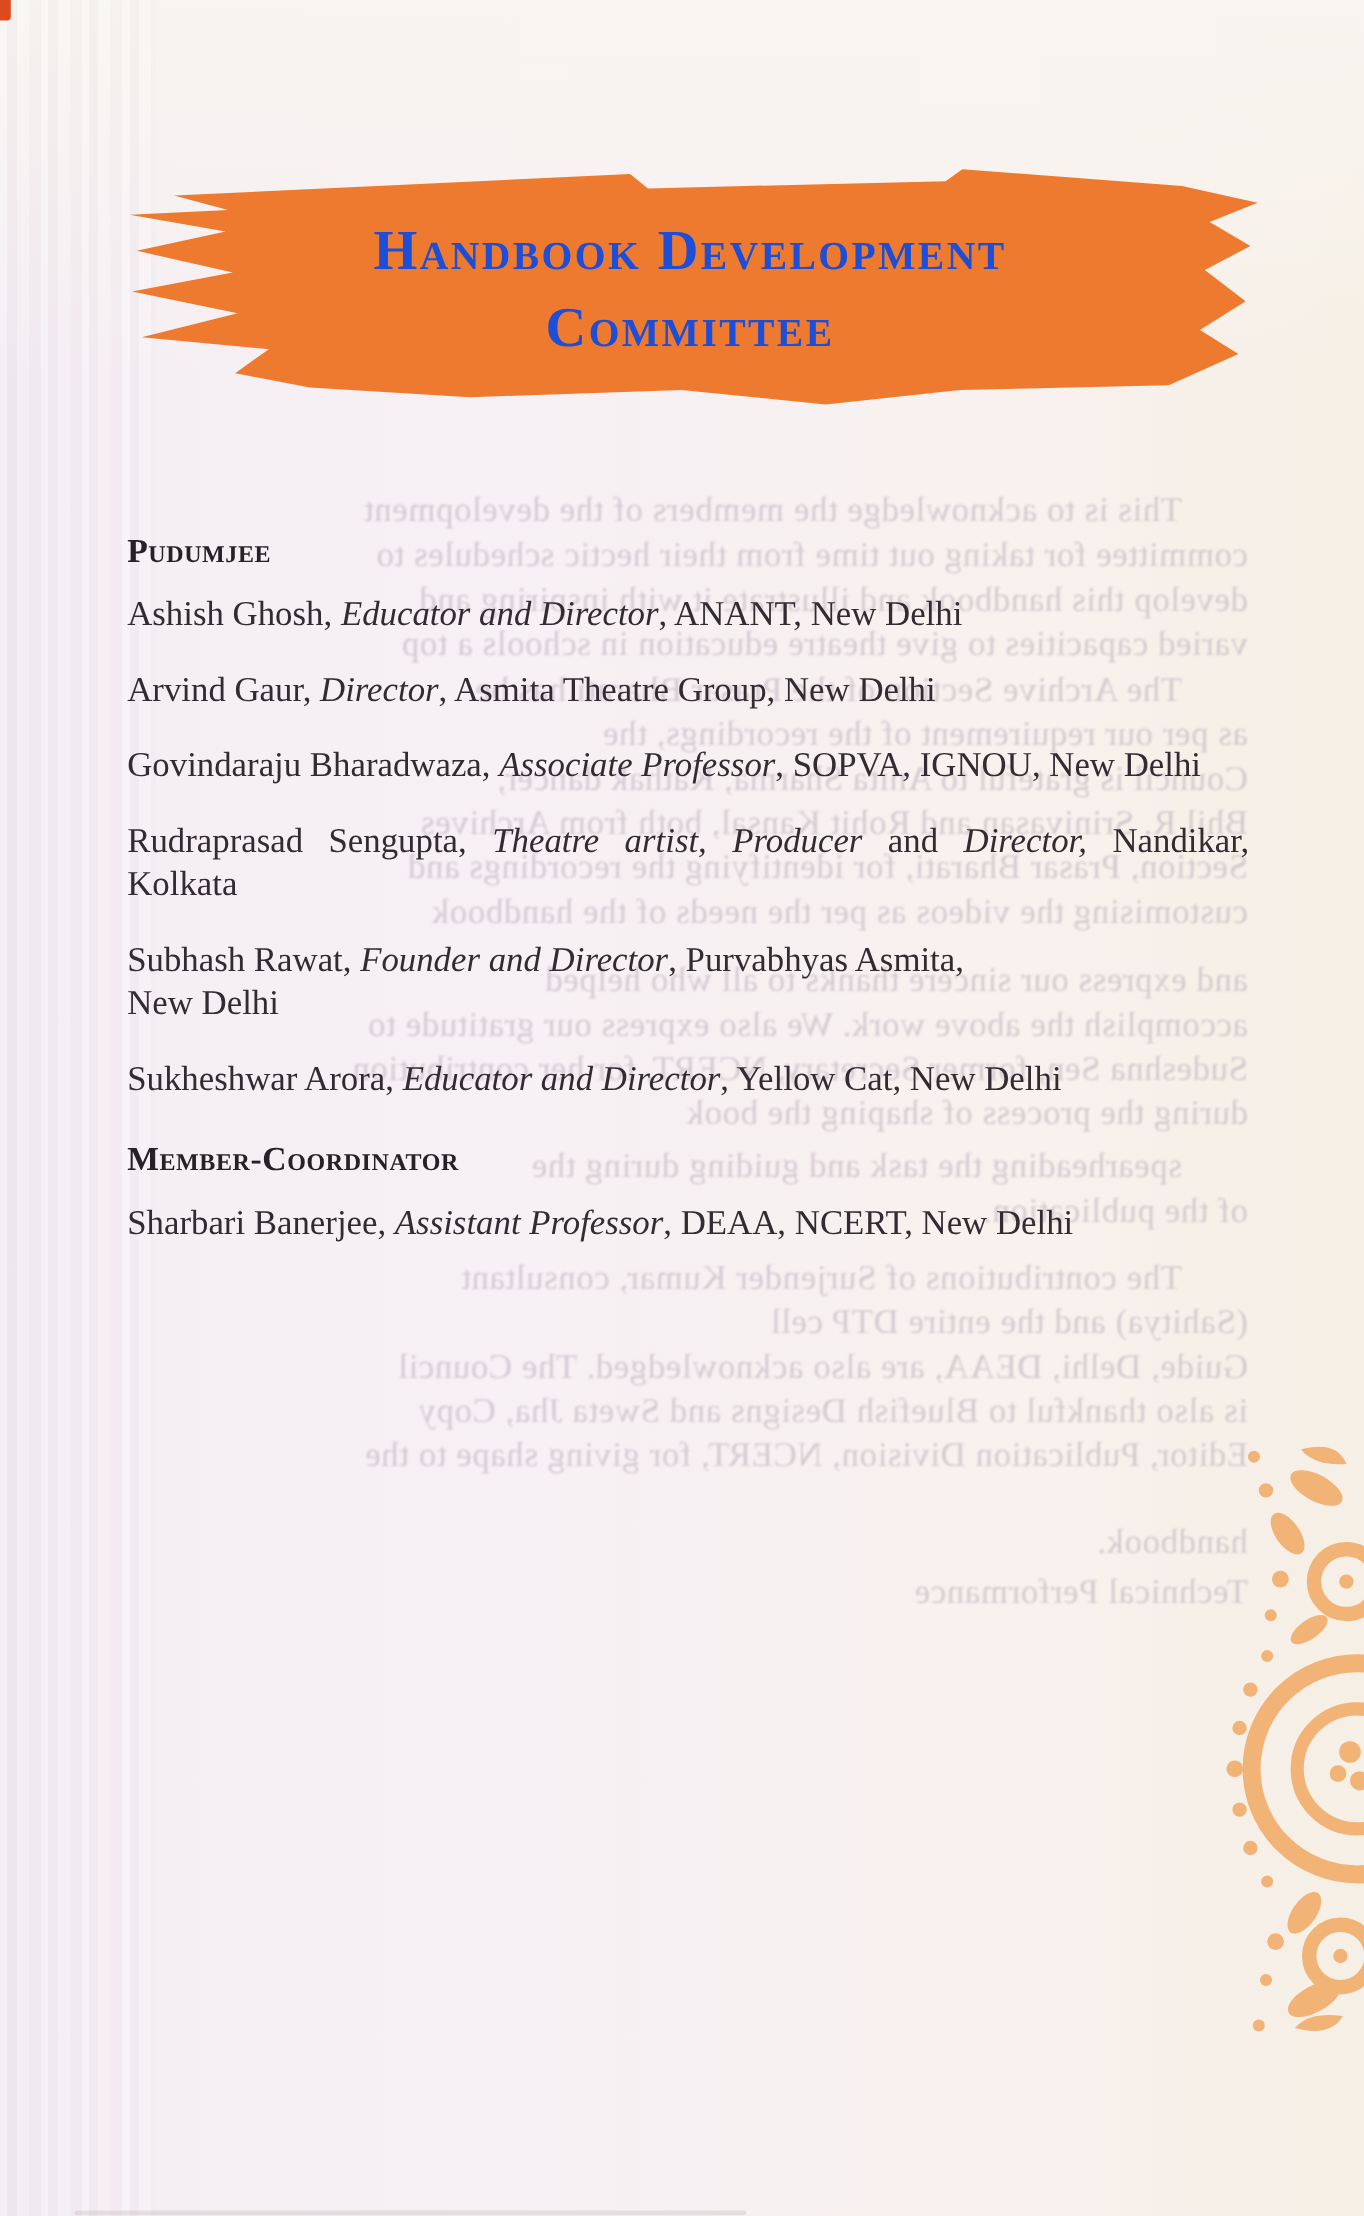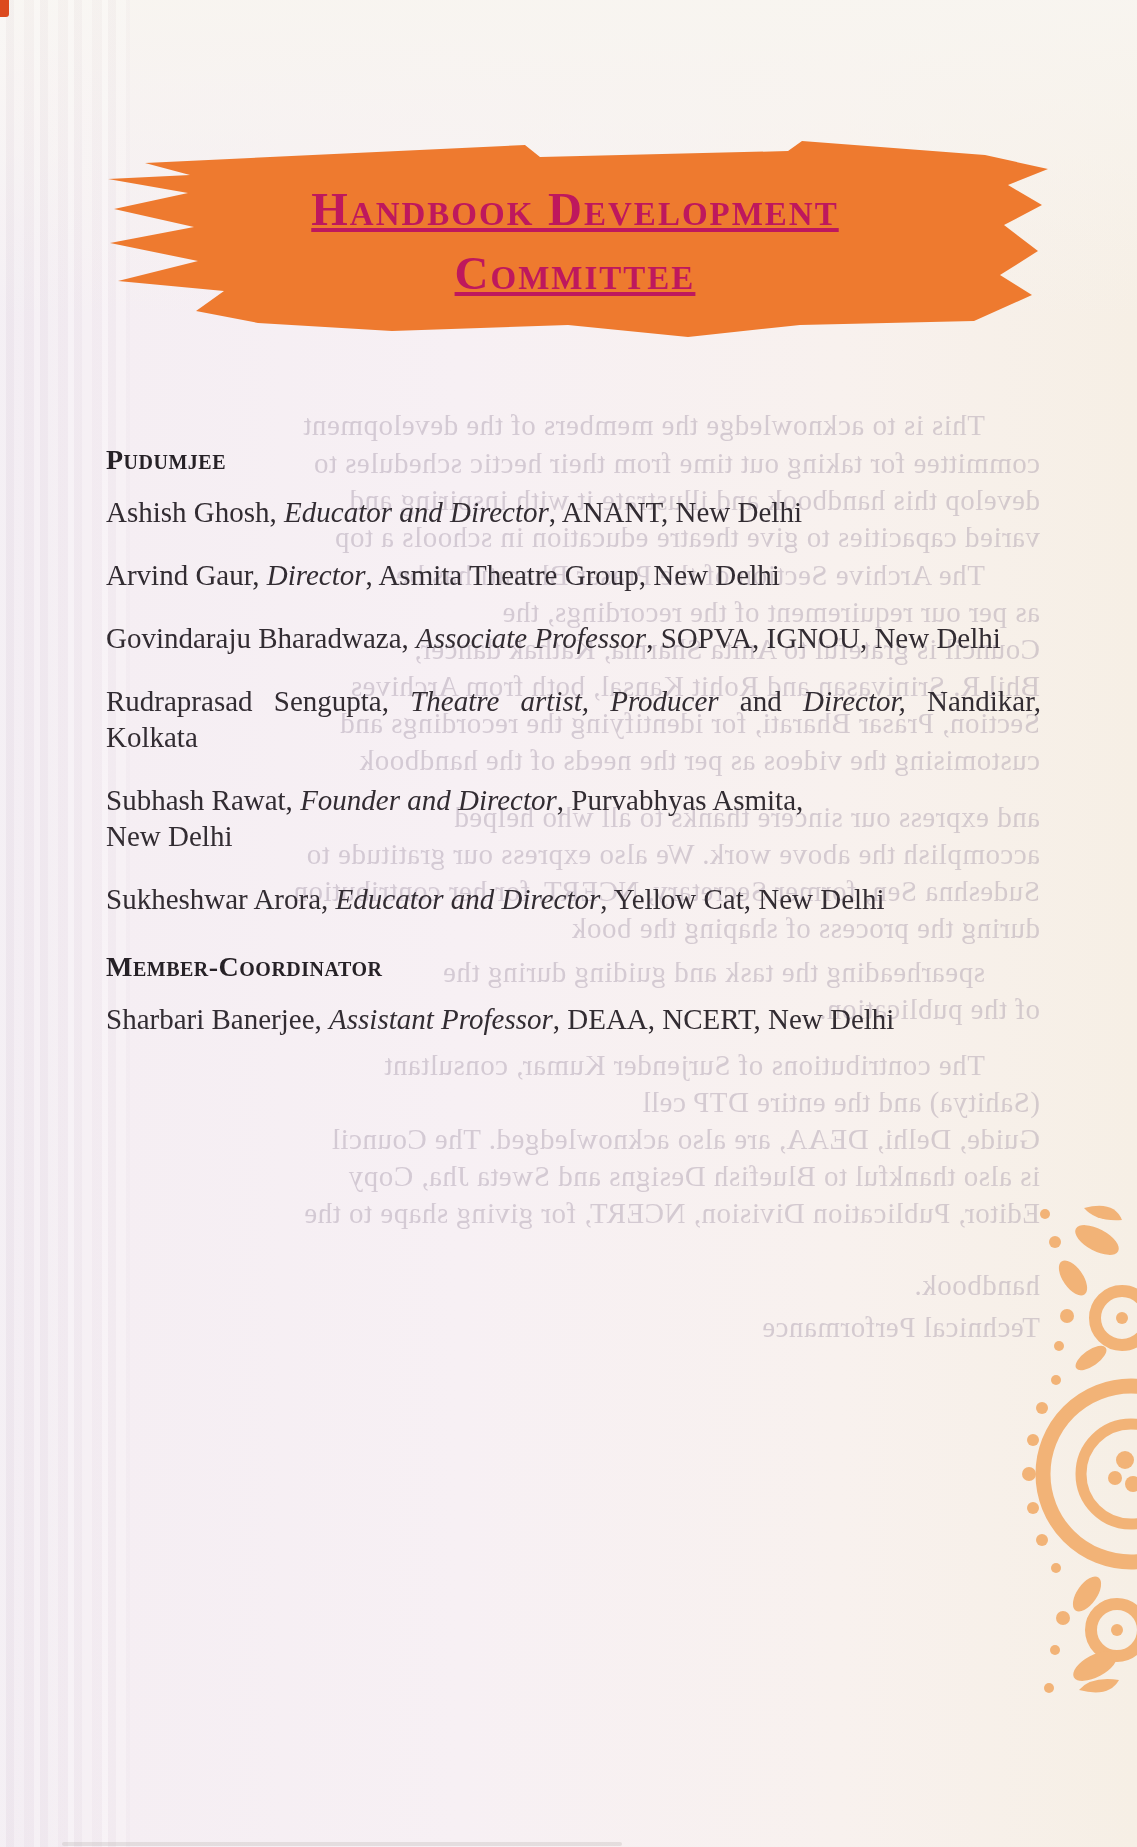--- a/index.html
+++ b/index.html
@@ -93,21 +93,21 @@
 <div class="corner-mark" style="background: rgb(220, 74, 30);"></div>
 <div class="bottom-edge"></div>
 
 <div class="banner">
   <svg width="950" height="214" viewBox="0 0 950 214">
     <path id="banner-shape" d="M45,32 L425,14 L440,26 L688,20 L702,10 L885,24 L948,38
          L908,54 L942,74 L904,94 L938,120 L900,144 L932,164 L874,190
          L700,194 L588,206 L468,194 L292,200 L158,192
          L96,180 L124,160 L18,150 L98,130 L10,112 L94,96 L14,78 L88,62 L8,48 L90,44 Z" fill="#ee7a2f"></path>
   </svg>
-  <div class="banner-text" style="color: #be185d; text-decoration: underline;">
+  <div class="banner-text" style="color: #1d4ed8;">
     <div>Handbook Development</div>
     <div>Committee</div>
   </div>
 </div>
 
 <div class="ghost-layer">
     <div class="ghost-line" style="top: 408px; padding-left: 55px;">This is to acknowledge the members of the development</div>
     <div class="ghost-line" style="top: 446px;">committee for taking out time from their hectic schedules to</div>
     <div class="ghost-line" style="top: 483px;">develop this handbook and illustrate it with inspiring and</div>
     <div class="ghost-line" style="top: 520px;">varied capacities to give theatre education in schools a top</div>

